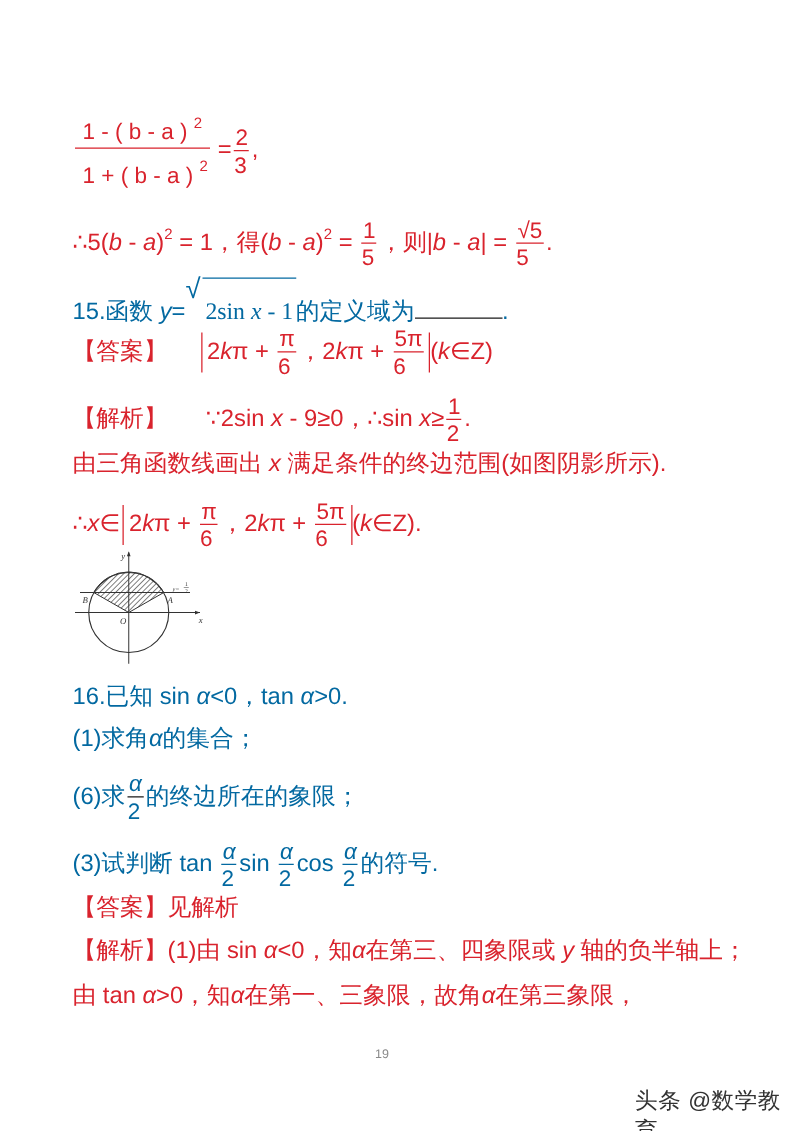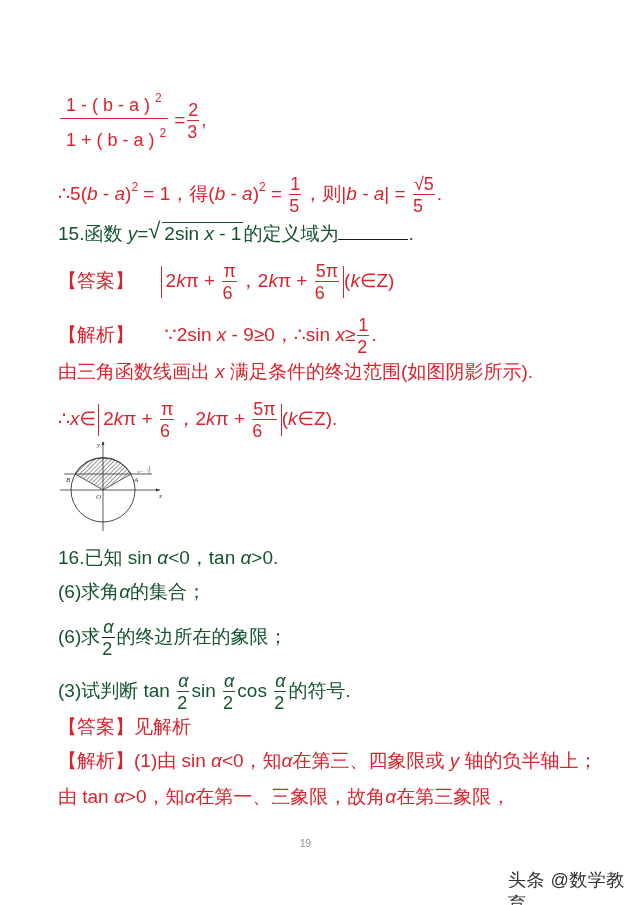--- a/index.html
+++ b/index.html
@@ -1,32 +1,32 @@
 <!DOCTYPE html>
 <html><head>
 <meta charset="utf-8">
 <style>
   html, body { margin: 0; padding: 0; background: #ffffff; }
   body { width: 640px; height: 905px; position: relative; overflow: hidden;
          font-family: "Liberation Sans", "DejaVu Sans", sans-serif; color: #1a1a1a; }
   .page { position: absolute; left: 0; top: 0; width: 640px; height: 905px; }
   .line { position: absolute; left: 58px; white-space: nowrap; font-size: 19px; line-height: 24px; }
   .red { color: #d9232d; }
-  .blk { color: #14532d; }
+  .blk { color: #0369a1; }
   .it { font-style: italic; }
   .frac { display: inline-flex; flex-direction: column; align-items: flex-start; vertical-align: middle;
           margin: 0 2px; line-height: 1; }
   .frac .num { display: block; padding: 0 1px 1px; border-bottom: 1.4px solid currentColor; font-size: 18px; }
   .frac .den { display: block; padding-top: 2px; font-size: 18px; }
   .sup { font-size: 12px; vertical-align: 9px; }
   .brack { display: inline-block; font-size: 40px; font-weight: 300; vertical-align: middle; line-height: 40px;
            transform: scaleX(0.45); margin: 0 -6px; }
   .sqrt { display: inline-block; position: relative; padding-left: 14px; }
   .sqrt .sqrt-sign { position: absolute; left: 0; top: -3px; font-size: 22px; }
-  .sqrt .sqrt-body { border-top: 1.4px solid currentColor; padding: 0 2px; display: inline-block; line-height: 22px; }
+  .sqrt .sqrt-body { border-top: 1.4px solid currentColor; padding: 16px 2px; display: inline-block; line-height: 22px; font-family: Liberation Serif, serif; }
   .blank { display: inline-block; width: 70px; border-bottom: 1.5px solid #1a1a1a; height: 16px; vertical-align: baseline; }
   .tag { font-weight: normal; }
   .pagenum { position: absolute; left: 300px; top: 838px; font-size: 10px; color: #8a8a8a; }
   .watermark { position: absolute; left: 508px; top: 868px; font-size: 18px; color: #333;
                text-shadow: 0 0 2px #fff, 1px 1px 0 #fff; letter-spacing: 0.5px; }
   .diagram { position: absolute; left: 60px; top: 438px; width: 105px; height: 95px; }
 </style>
 </head>
 <body>
 
@@ -114,21 +114,21 @@
     <text x="88" y="31" font-size="4.5" font-family="'Liberation Serif', serif" fill="#333">1</text>
     <line x1="87" y1="32" x2="91" y2="32" stroke="#333" stroke-width="0.4"></line>
     <text x="88" y="36" font-size="4.5" font-family="'Liberation Serif', serif" fill="#333">2</text>
   </svg>
 
   <div class="line blk" style="top:546px;">
     <span>16.</span><span>已知 sin </span><span class="it">α</span><span>&lt;0，tan </span><span class="it">α</span><span>&gt;0.</span>
   </div>
 
   <div class="line blk" style="top:580px;">
-    <span>(6)求角</span><span class="it">α</span><span>的集合；</span>
+    <span>(1)求角</span><span class="it">α</span><span>的集合；</span>
   </div>
 
   <div class="line blk" style="top:618px;">
     <span>(6)求</span><span class="frac">
         <span class="num it" style="border-bottom:1.4px solid #1a1a1a;">α</span>
         <span class="den">2</span>
       </span><span>的终边所在的象限；</span>
   </div>
 
   <div class="line blk" style="top:672px;">

